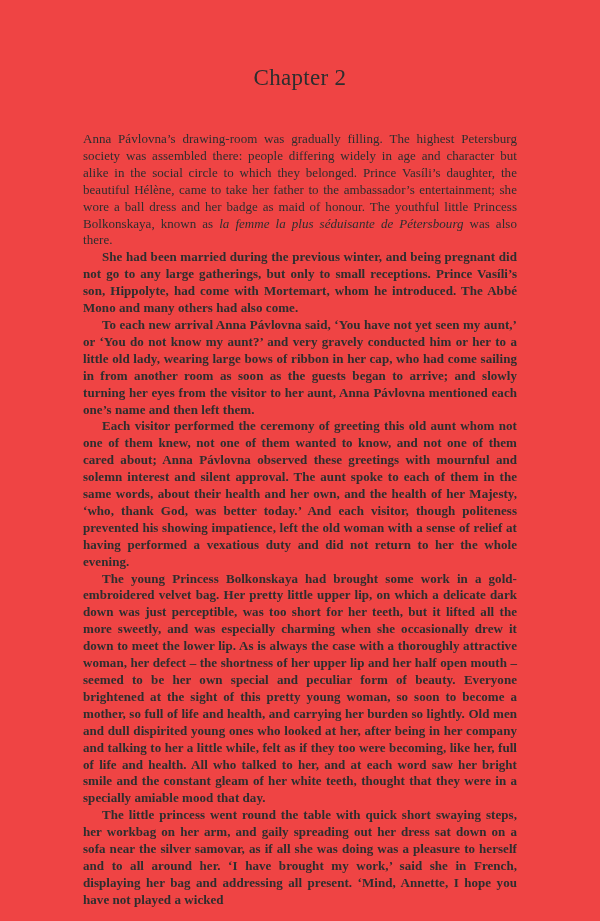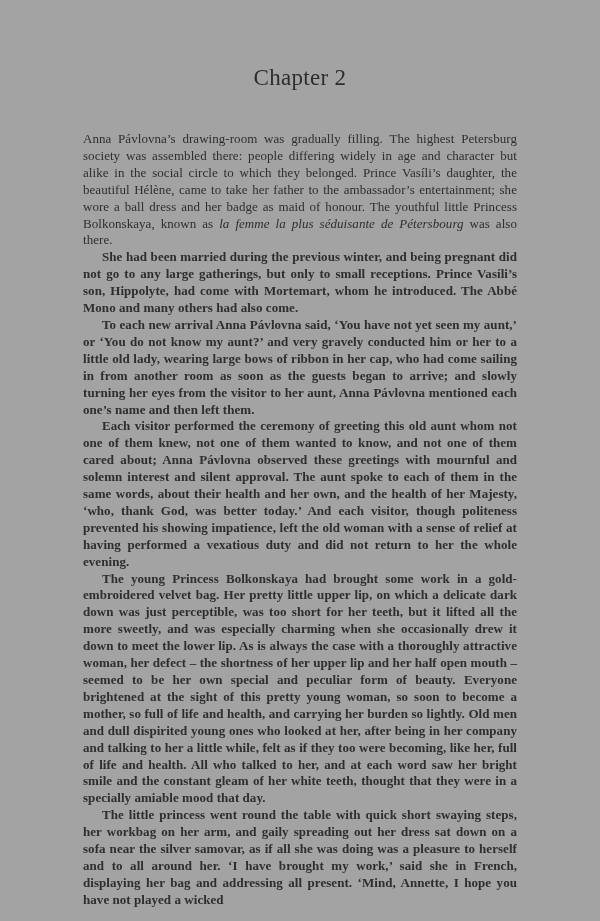--- a/index.html
+++ b/index.html
@@ -5,21 +5,21 @@
   html, body {
     margin: 0;
     padding: 0;
     background: #ffffff;
   }
   .book-page {
     position: relative;
     width: 600px;
     height: 921px;
     margin: 0 auto;
-    background: #a3a3a3;
+    background: #ef4444;
     box-sizing: border-box;
     padding: 66px 83px 0 83px;
     font-family: "Liberation Serif", "DejaVu Serif", serif;
     color: #2e2e2e;
     overflow: hidden;
   }
   .chapter-title {
     font-size: 23px;
     font-weight: normal;
     text-align: center;

